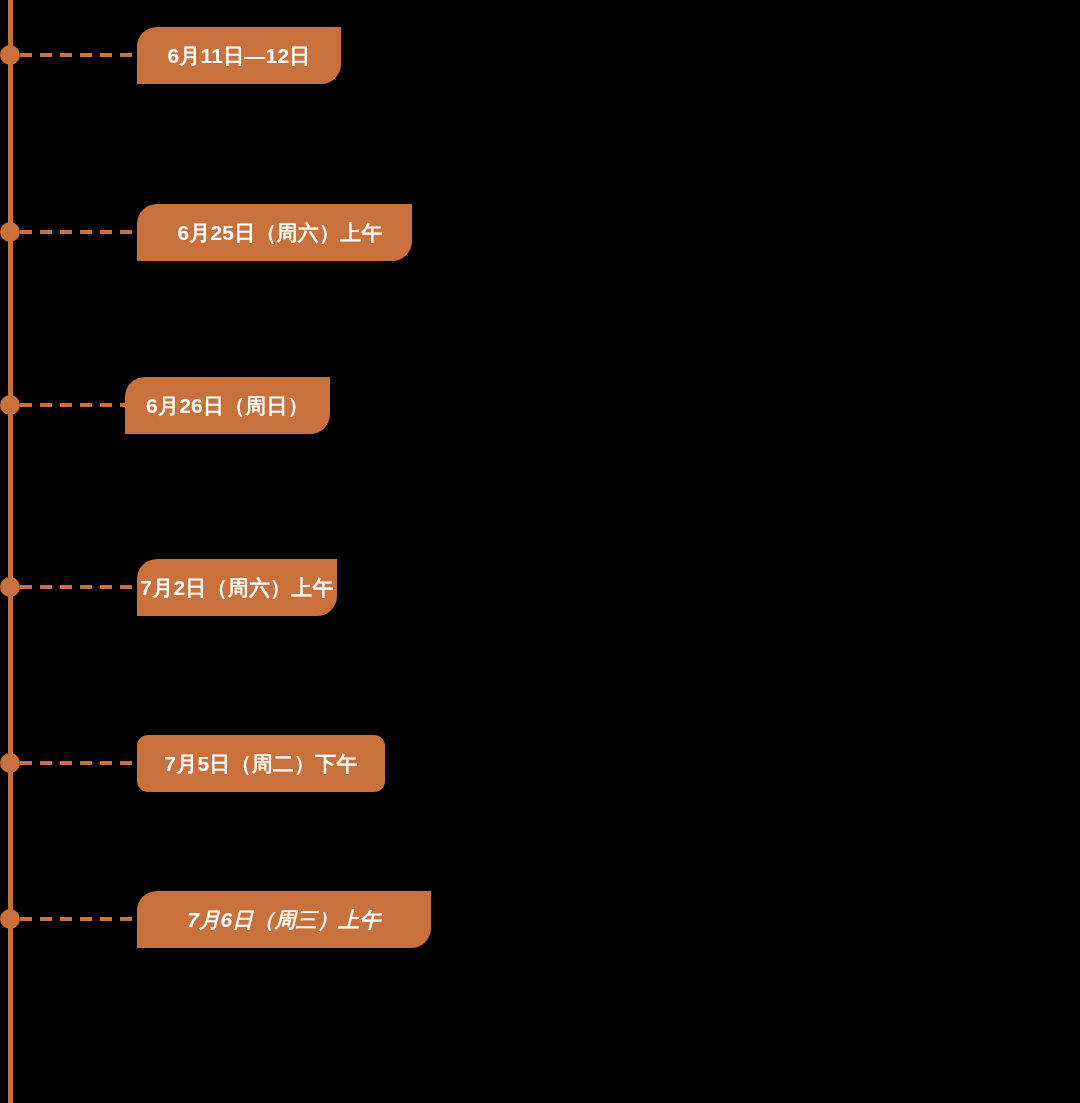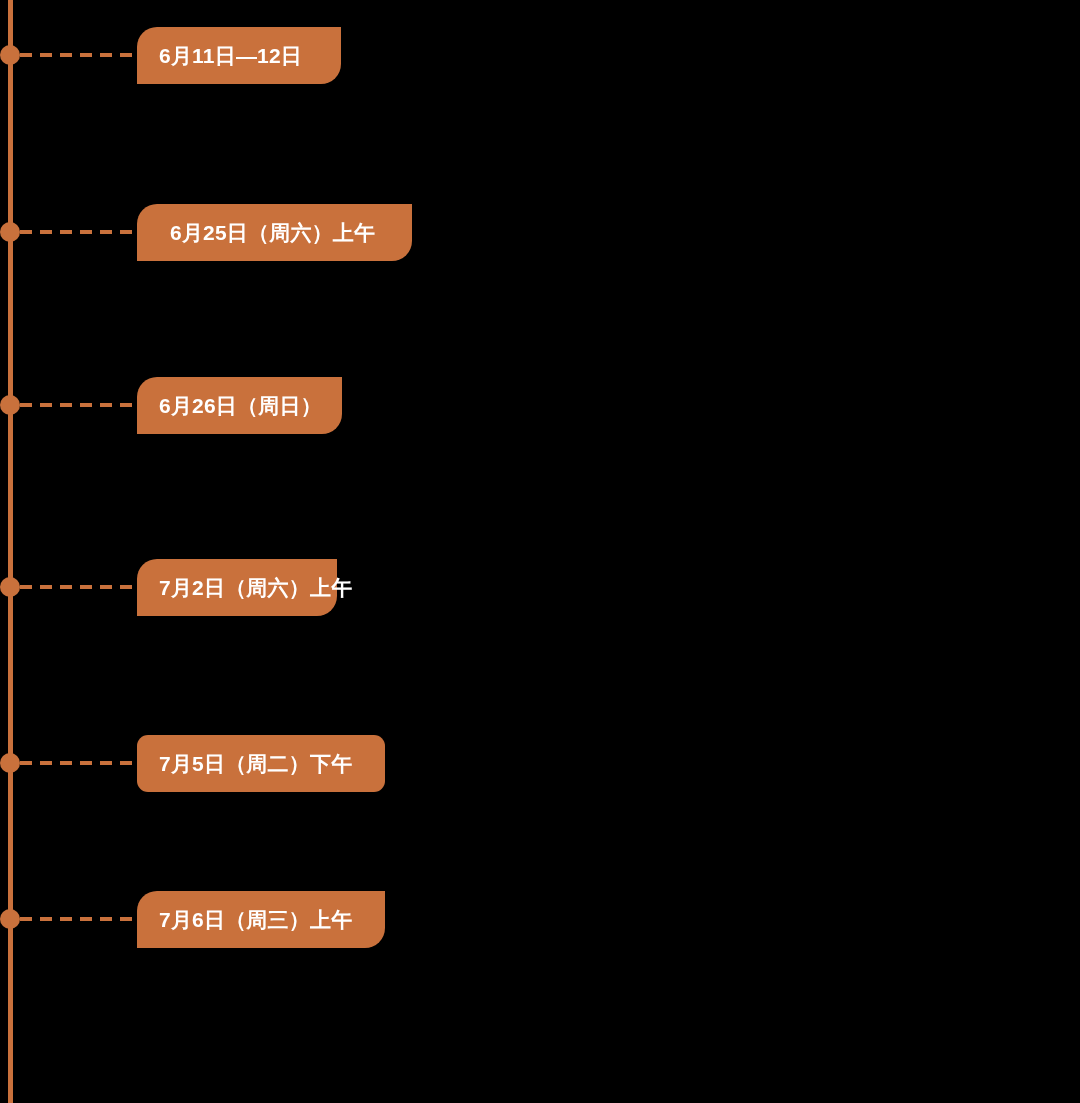--- a/index.html
+++ b/index.html
@@ -58,20 +58,21 @@
   }
   .tl-card {
     position: absolute;
     top: -28px;
     height: 57px;
     box-sizing: border-box;
     background: #c9713c;
     border-radius: 20px 0 20px 0;
     display: flex;
     align-items: center;
+    justify-content: center;
     padding: 0 22px;
     white-space: nowrap;
   }
   .tl-card-label {
     color: #ffffff;
     font-size: 21px;
     font-weight: bold;
     letter-spacing: 0.2px;
     line-height: 1;
   }
@@ -92,39 +93,39 @@
       <div class="tl-item" style="top: 232px;">
         <div class="tl-dot"></div>
         <div class="tl-connector" style="width: 117px;"></div>
         <div class="tl-card" style="left: 137px; width: 275px; padding-left: 33px;">
           <span class="tl-card-label">6月25日（周六）上午</span>
         </div>
       </div>
       <div class="tl-item" style="top: 405px;">
         <div class="tl-dot"></div>
         <div class="tl-connector" style="width: 117px;"></div>
-        <div class="tl-card" style="left: 137px; width: 205px;">
+        <div class="tl-card" style="left: 125px; width: 205px;">
           <span class="tl-card-label">6月26日（周日）</span>
         </div>
       </div>
       <div class="tl-item" style="top: 587px;">
         <div class="tl-dot"></div>
         <div class="tl-connector" style="width: 117px;"></div>
         <div class="tl-card" style="left: 137px; width: 200px;">
           <span class="tl-card-label">7月2日（周六）上午</span>
         </div>
       </div>
       <div class="tl-item" style="top: 763px;">
         <div class="tl-dot"></div>
         <div class="tl-connector" style="width: 117px;"></div>
         <div class="tl-card" style="left: 137px; width: 248px; border-radius: 11px;">
           <span class="tl-card-label">7月5日（周二）下午</span>
         </div>
       </div>
       <div class="tl-item" style="top: 919px;">
         <div class="tl-dot"></div>
         <div class="tl-connector" style="width: 117px;"></div>
-        <div class="tl-card" style="left: 137px; width: 248px;">
+        <div class="tl-card" style="left: 137px; width: 294px; font-style: italic;">
           <span class="tl-card-label">7月6日（周三）上午</span>
         </div>
       </div>
     </div>
 </div>
 
 </body></html>

